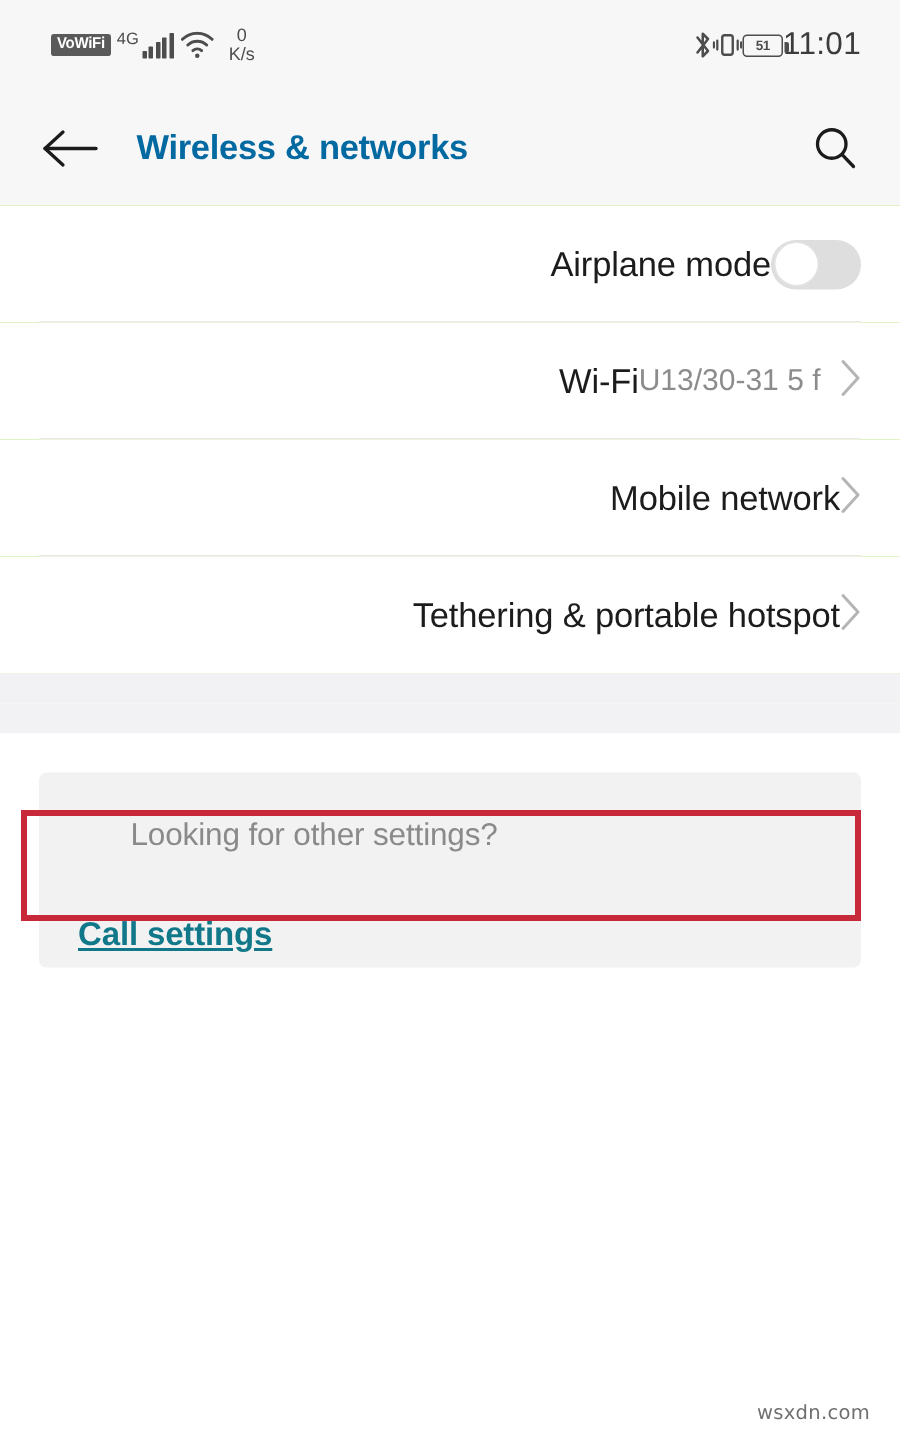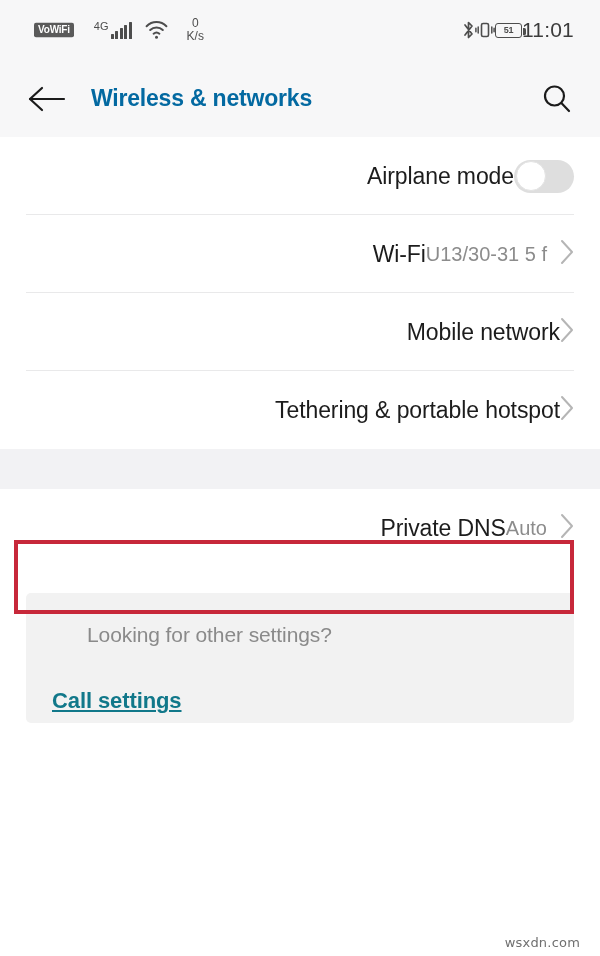--- a/index.html
+++ b/index.html
@@ -22,21 +22,21 @@
 
   
   .status-bar {
     height: 60px;
     background: #f7f7f8;
     display: flex;
     align-items: center;
     justify-content: space-between;
     padding: 0 26px 0 34px;
   }
-  .status-left { display: flex; align-items: center; gap: 13px; }
+  .status-left { display: flex; align-items: center; gap: 4px; }
   .status-right { display: flex; align-items: center; }
 
   .vowifi-badge {
     background: #5a5a5a;
     color: #ffffff;
     font-size: 10px;
     font-weight: bold;
     letter-spacing: -0.2px;
     padding: 2px 4px 2px 4px;
     border-radius: 2px;
@@ -48,21 +48,20 @@
     align-items: flex-end;
     gap: 1px;
   }
   .net-label {
     font-size: 11px;
     color: #4d4d4d;
     line-height: 1;
     position: relative;
     top: -7px;
     margin-right: 1px;
-    margin-left: 7px;
   }
   .bars { display: flex; align-items: flex-end; gap: 1.5px; height: 17px; }
   .bars i { display: block; width: 3px; background: #4d4d4d; border-radius: 0.5px; }
   .bars i:nth-child(1) { height: 5px; }
   .bars i:nth-child(2) { height: 8px; }
   .bars i:nth-child(3) { height: 11px; }
   .bars i:nth-child(4) { height: 14px; }
   .bars i:nth-child(5) { height: 17px; }
 
   .icon-wifi { display: block; }
@@ -321,30 +320,20 @@
   </div>
 
   <div class="gap"></div>
 
 
   <div class="gap"></div>
 
   <div class="list-block">
 
 
-    <div class="row no-div">
-      <span class="label">Private DNS</span>
-      <span class="value">Auto</span>
-      <span class="chev">
-        <svg width="14" height="26" viewBox="0 0 14 26">
-            <path d="M2 2 L12 13 L2 24" stroke="#b5b5b5" stroke-width="2" fill="none" stroke-linecap="round" stroke-linejoin="round"></path>
-          </svg>
-      </span>
-
-    </div>
   </div>
 
   <div class="footer-area">
     <div class="footer-card">
       <div class="q">Looking for other settings?</div>
       <a class="link" href="#">Call settings</a>
     </div>
   </div>
 
   <div class="highlight"></div>

